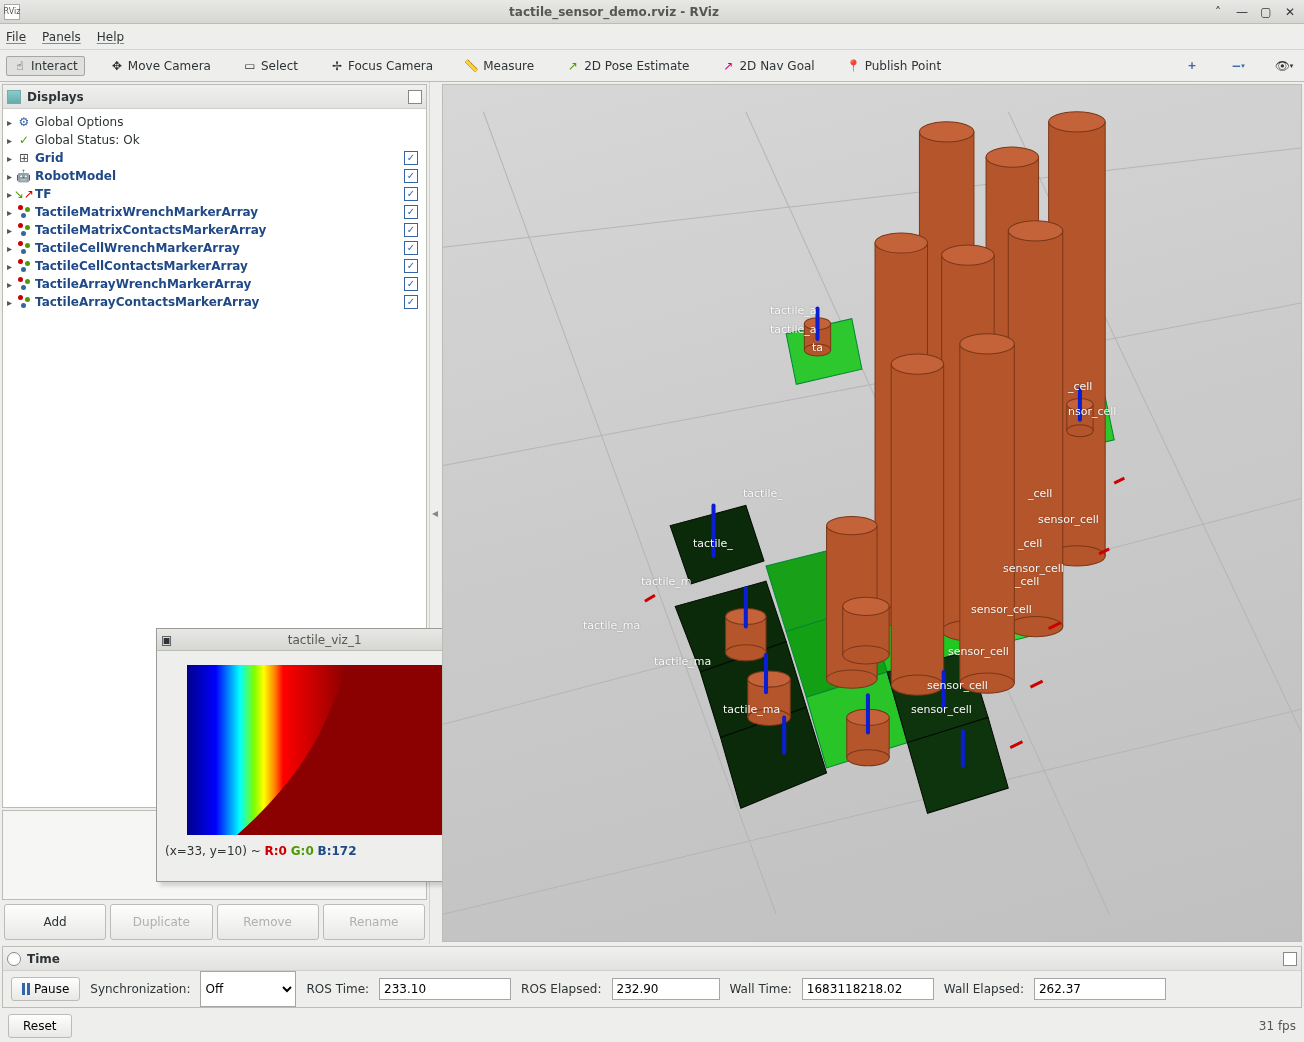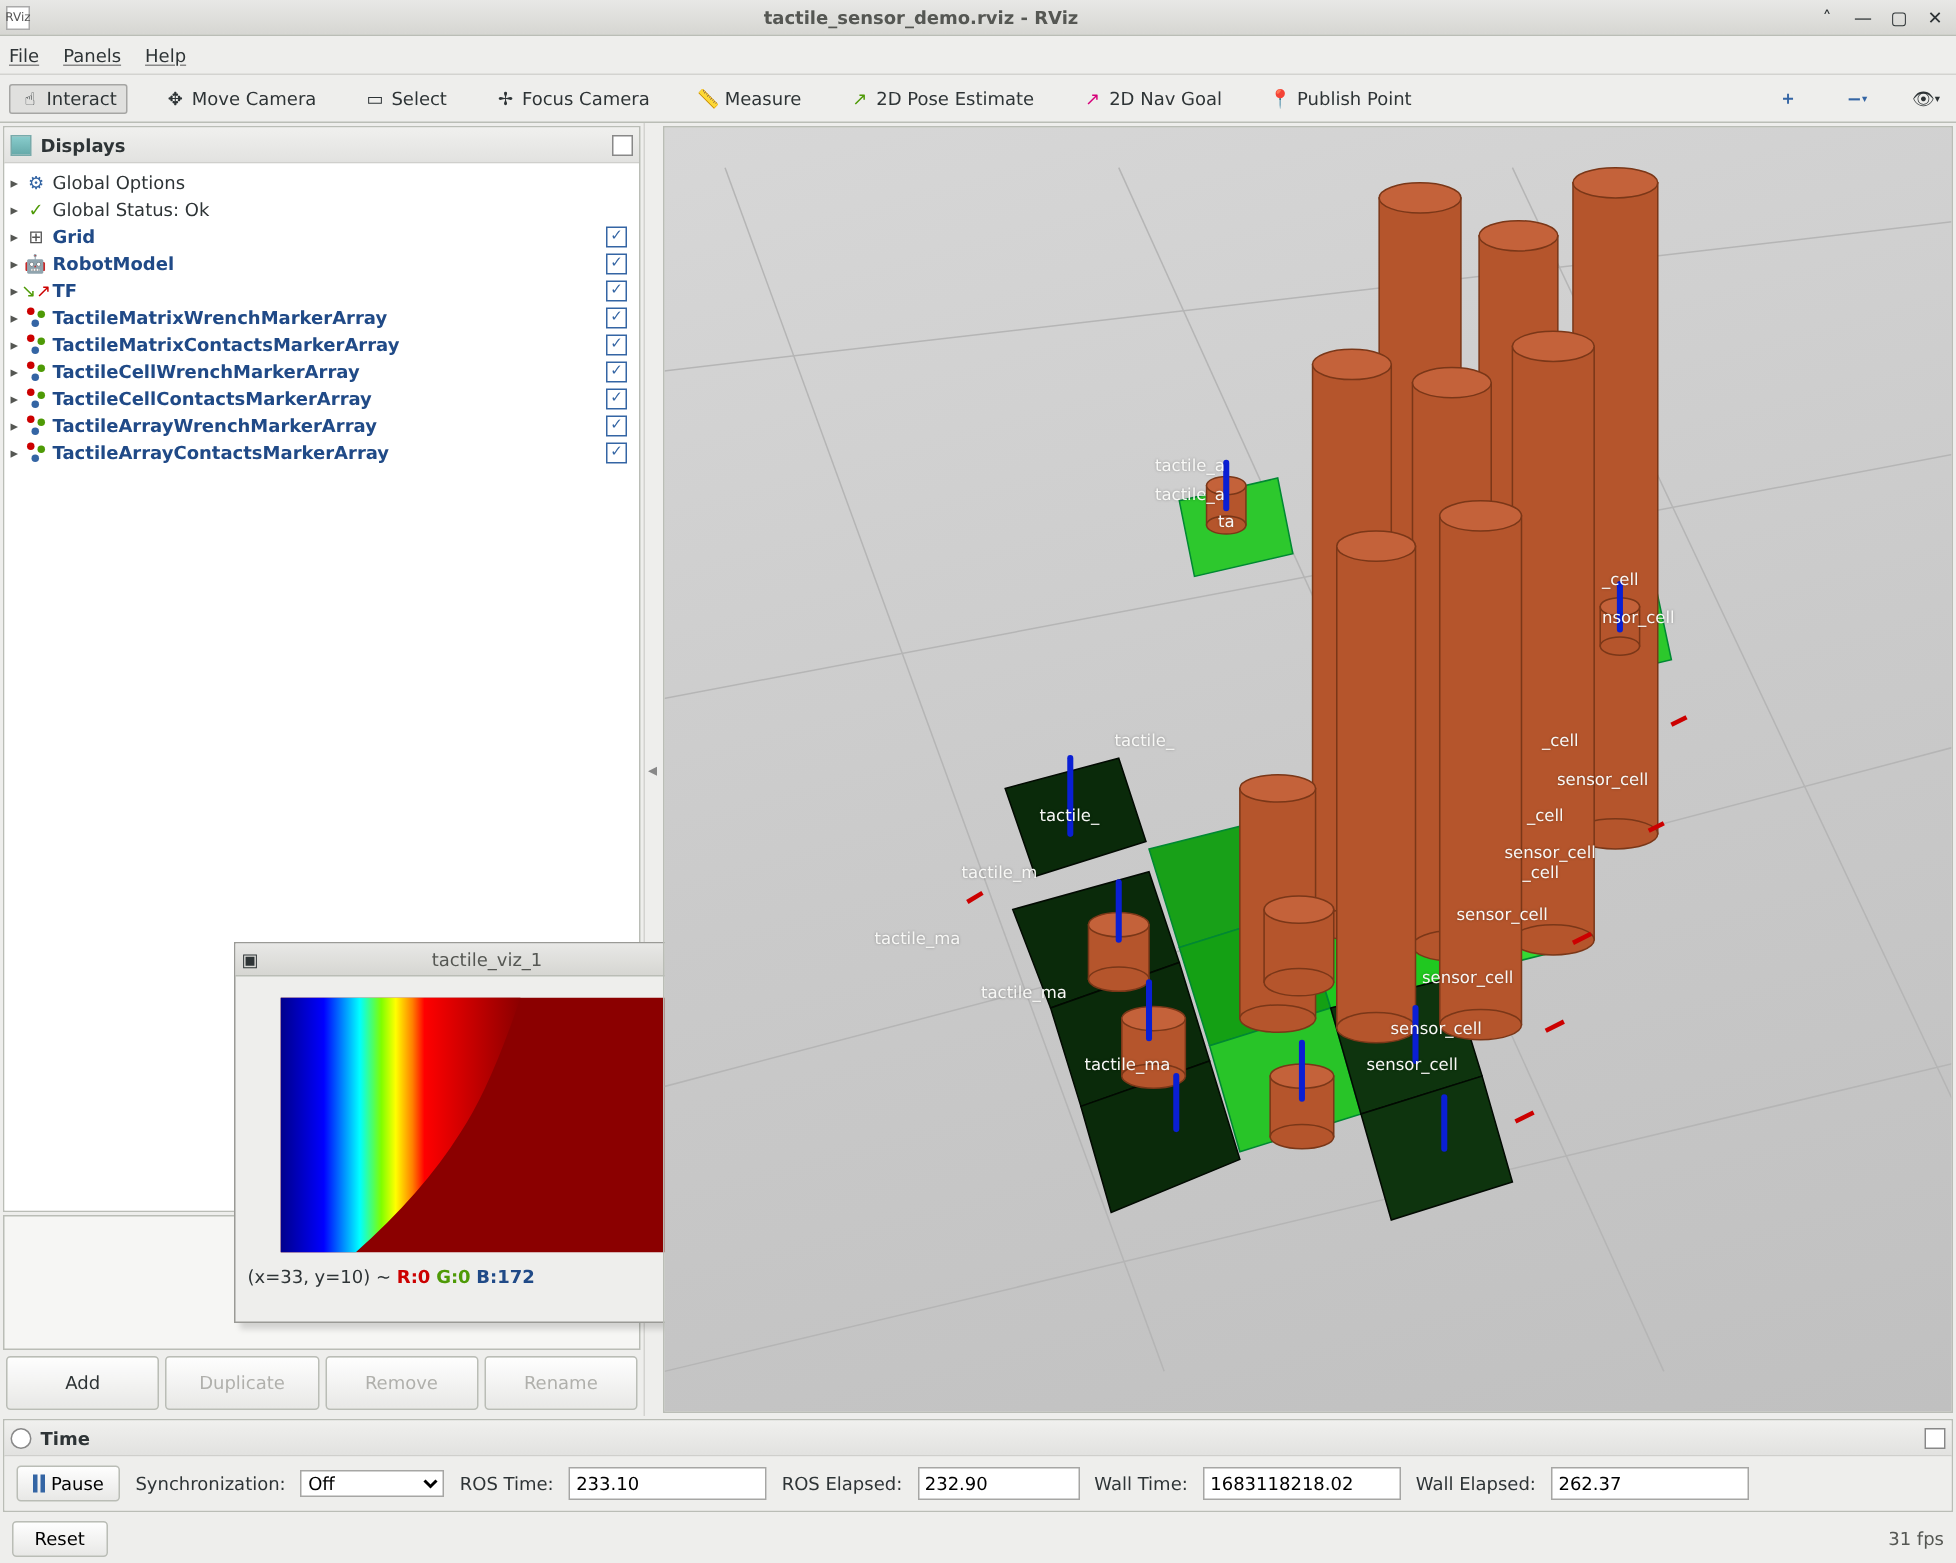--- a/index.html
+++ b/index.html
@@ -33,21 +33,21 @@
   .side-buttons button { flex:1; height:36px; border:1px solid #babdb6; background:linear-gradient(#fefefe,#e8e8e6); border-radius:3px; color:#2e3436;}
   .side-buttons button:disabled{ color:#b0b0ac;}
   .viewport { flex:1; background: linear-gradient(165deg,#d7d7d7 0%, #cacaca 50%, #c0c0c0 100%); position:relative; overflow:hidden; border:1px solid #babdb6; margin:2px;}
   .splitter { width:10px; display:flex; align-items:center; justify-content:center; color:#888; cursor:col-resize;}
   .grid-lines line{ stroke:#b5b5b5; stroke-width:1;}
   .time-panel { margin:2px; border:1px solid #babdb6;}
   .time-panel .panel-header .ph-ic.clock{ border-radius:50%; border-color:#888; background:#fff; position:relative;}
   .time-body { display:flex; align-items:center; gap:10px; padding:4px 8px; height:36px; background:#eeeeec;}
   .time-body label{ white-space:nowrap;}
   .time-body input[type=text]{ height:22px; border:1px solid #a6a6a4; padding:0 4px; background:#fff; }
-  .time-body select{ height:18px; border:1px solid #a6a6a4; background:#fff;}
+  .time-body select{ height:36px; border:1px solid #a6a6a4; background:#fff;}
   .pause-btn{ height:24px; padding:0 10px; border:1px solid #babdb6; background:linear-gradient(#fefefe,#e8e8e6); border-radius:3px; display:flex; align-items:center; gap:4px;}
   .pause-ic{ display:inline-flex; gap:2px;}
   .pause-ic span{ width:3px;height:12px;background:#3465a4;}
   .footer{ display:flex; align-items:center; padding:4px 8px; gap:10px;}
   .footer button{ height:24px; padding:0 14px; border:1px solid #babdb6; background:linear-gradient(#fefefe,#e8e8e6); border-radius:3px;}
   .footer .fps{ margin-left:auto; color:#555753;}
   
   .float-win{ position:absolute; left:156px; top:546px; width:354px; height:254px; border:1px solid #9a9a96; background:#eeeeec; box-shadow: 4px 4px 4px rgba(0,0,0,.15);}
   .float-win .fw-title{ height:22px; display:flex; align-items:center; background:linear-gradient(#e8e8e6,#d6d6d2); border-bottom:1px solid #babdb6; padding:0 4px;}
   .float-win .fw-title .t{ flex:1; text-align:center; color:#555753;}

